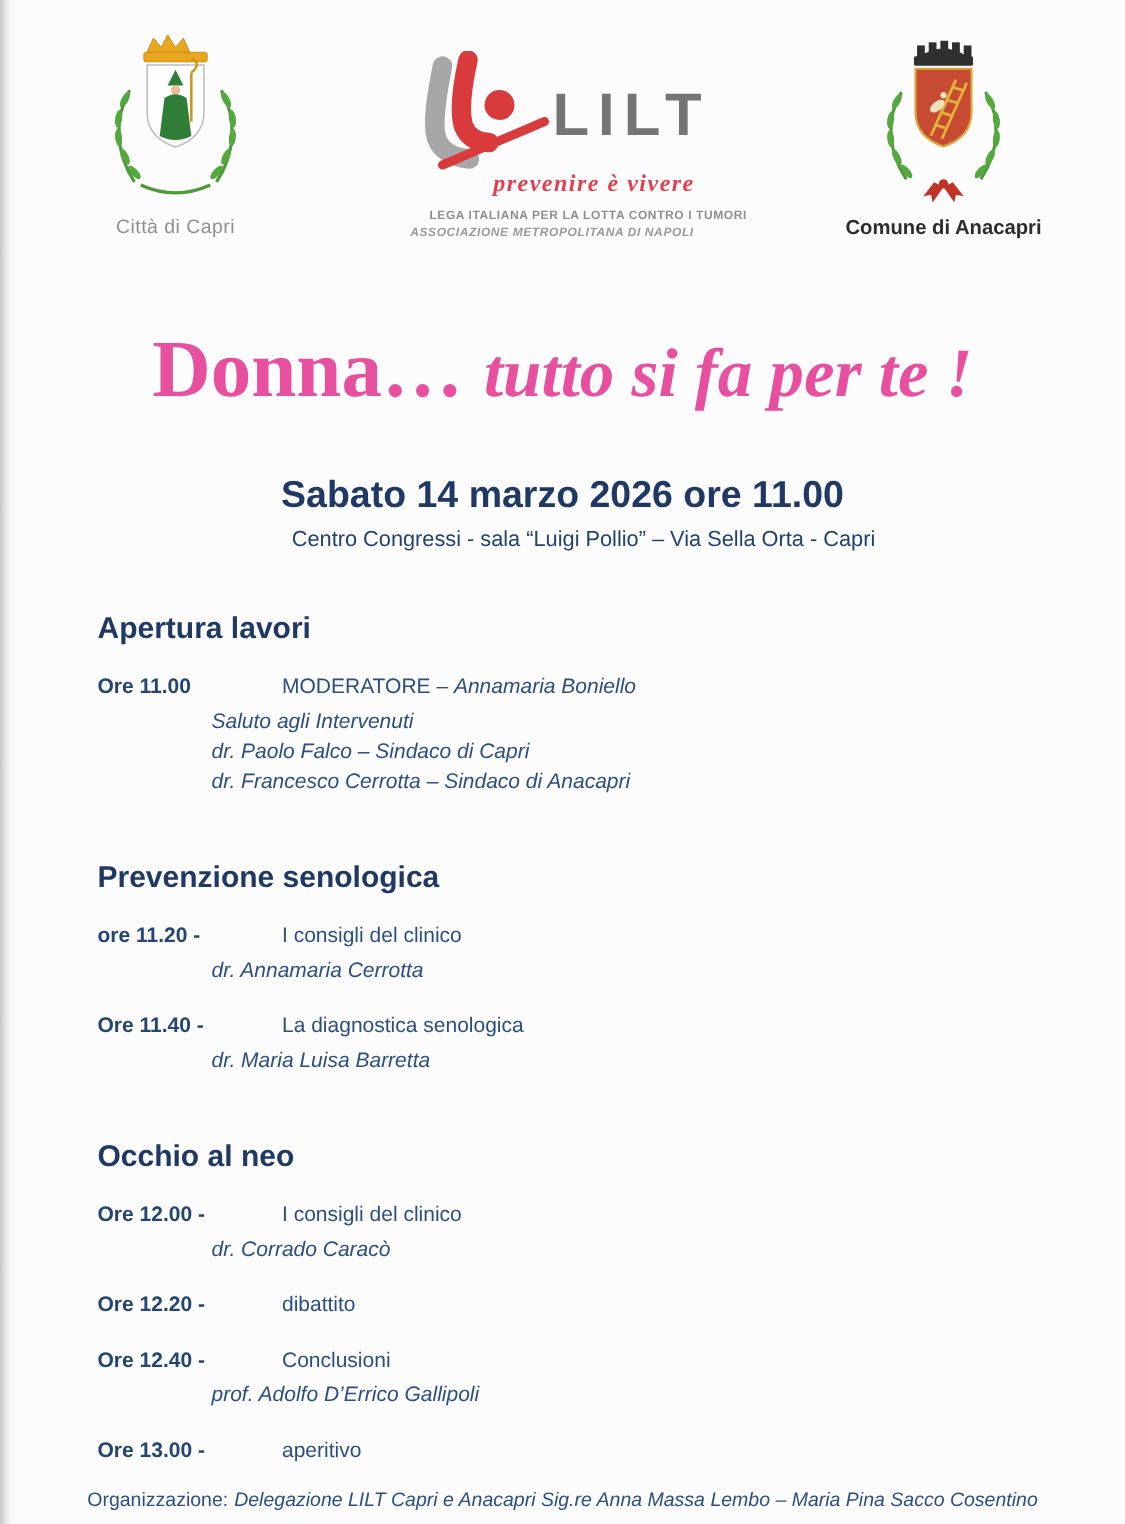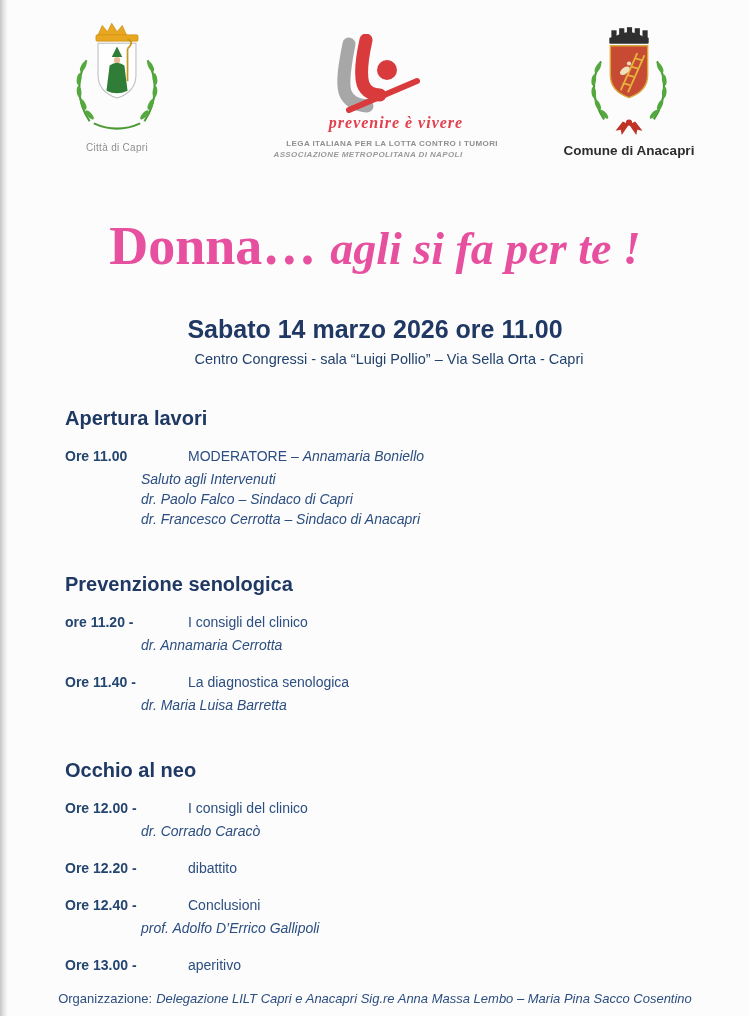--- a/index.html
+++ b/index.html
@@ -13,21 +13,21 @@
     position:absolute; left:0; top:0; width:8px; height:100%;
     background:linear-gradient(to right,#c6c6c6,#e9e9e9 55%,rgba(252,252,252,0));
   }
   
   .header { display:flex; justify-content:space-between; align-items:flex-start;
     padding:18px 46px 0 52px; height:168px; }
   .logo-block { text-align:center; }
   .logo-capri { width:130px; }
   .logo-lilt { width:260px; padding-top:16px; }
   .logo-anacapri { width:150px; padding-top:4px; }
-  .capri-caption { margin-top:2px; font-size:10px; color:#8f8f8f; letter-spacing:0.3px; }
+  .capri-caption { margin-top:2px; font-size:13px; color:#8f8f8f; letter-spacing:0.3px; }
   .anacapri-caption { margin-top:3px; font-size:13.5px; font-weight:700; color:#2d2d2d; }
   .lilt-row { display:flex; align-items:center; justify-content:center; }
   .lilt-word { font-size:40px; font-weight:700; color:#757575; letter-spacing:6px; margin-left:2px; }
   .lilt-tagline { margin:-6px 0 6px 56px; font-family:"Liberation Serif", serif;
     font-style:italic; font-weight:700; font-size:16px; color:#e2404e; letter-spacing:1px; }
   .lilt-line1 { font-size:8px; font-weight:700; color:#8f8f8f; letter-spacing:0.4px; line-height:11px;text-align:right; }
   .lilt-line2 { font-size:8px; font-style:italic; font-weight:700; color:#9a9a9a; letter-spacing:0.4px; line-height:11px; }
   
   .title { margin-top:46px; text-align:center; color:#e6509f;
     font-family:"Liberation Serif", serif; line-height:64px; white-space:nowrap; }
@@ -100,20 +100,21 @@
     </div>
 
     <div class="logo-block logo-lilt">
       <div class="lilt-row">
         <svg width="104" height="86" viewBox="0 0 104 86">
           <path d="M33,10 C29,30 26,48 29,58 C32,67 41,71 51,72" stroke="#a7a7a7" stroke-width="13" stroke-linecap="round" fill="none"></path>
           <path d="M33,76 L101,47" stroke="#d93a3c" stroke-width="6" stroke-linecap="round"></path>
           <path d="M50,6 C46,24 44,40 47,50 C50,58 57,61 64,61" stroke="#d93a3c" stroke-width="13" stroke-linecap="round" fill="none"></path>
           <circle cx="71" cy="36" r="10" fill="#d93a3c"></circle>
         </svg>
+        <span class="lilt-word">LILT</span>
       </div>
       <div class="lilt-tagline">prevenire è vivere</div>
       <div class="lilt-line1">LEGA ITALIANA PER LA LOTTA CONTRO I TUMORI</div>
       <div class="lilt-line2">ASSOCIAZIONE METROPOLITANA DI NAPOLI</div>
     </div>
 
     <div class="logo-block logo-anacapri">
       <svg width="100" height="114" viewBox="0 0 96 110">
 
         <g stroke="#4c9a36" stroke-width="2" fill="none">
@@ -161,21 +162,21 @@
           <path d="M42,96 l-7,9 5,-1 1,5 7,-10 z"></path>
           <path d="M54,96 l7,9 -5,-1 -1,5 -7,-10 z"></path>
           <circle cx="48" cy="97" r="3"></circle>
         </g>
       </svg>
       <div class="anacapri-caption">Comune di Anacapri</div>
     </div>
   </div>
 
   <div class="title">
-    <span class="title-word">Donna</span><span class="title-ellipsis">…</span><span class="title-rest">agli si fa per te !</span>
+    <span class="title-word">Donna</span><span class="title-ellipsis">…</span><span class="title-rest">tutto si fa per te !</span>
   </div>
 
   <div class="event-date">Sabato 14 marzo 2026 ore 11.00</div>
   <div class="event-venue">Centro Congressi - sala “Luigi Pollio” – Via Sella Orta - Capri</div>
 
   <div class="program">
 
     <div class="section">
       <div class="section-heading">Apertura lavori</div>
       <div class="item-block">

